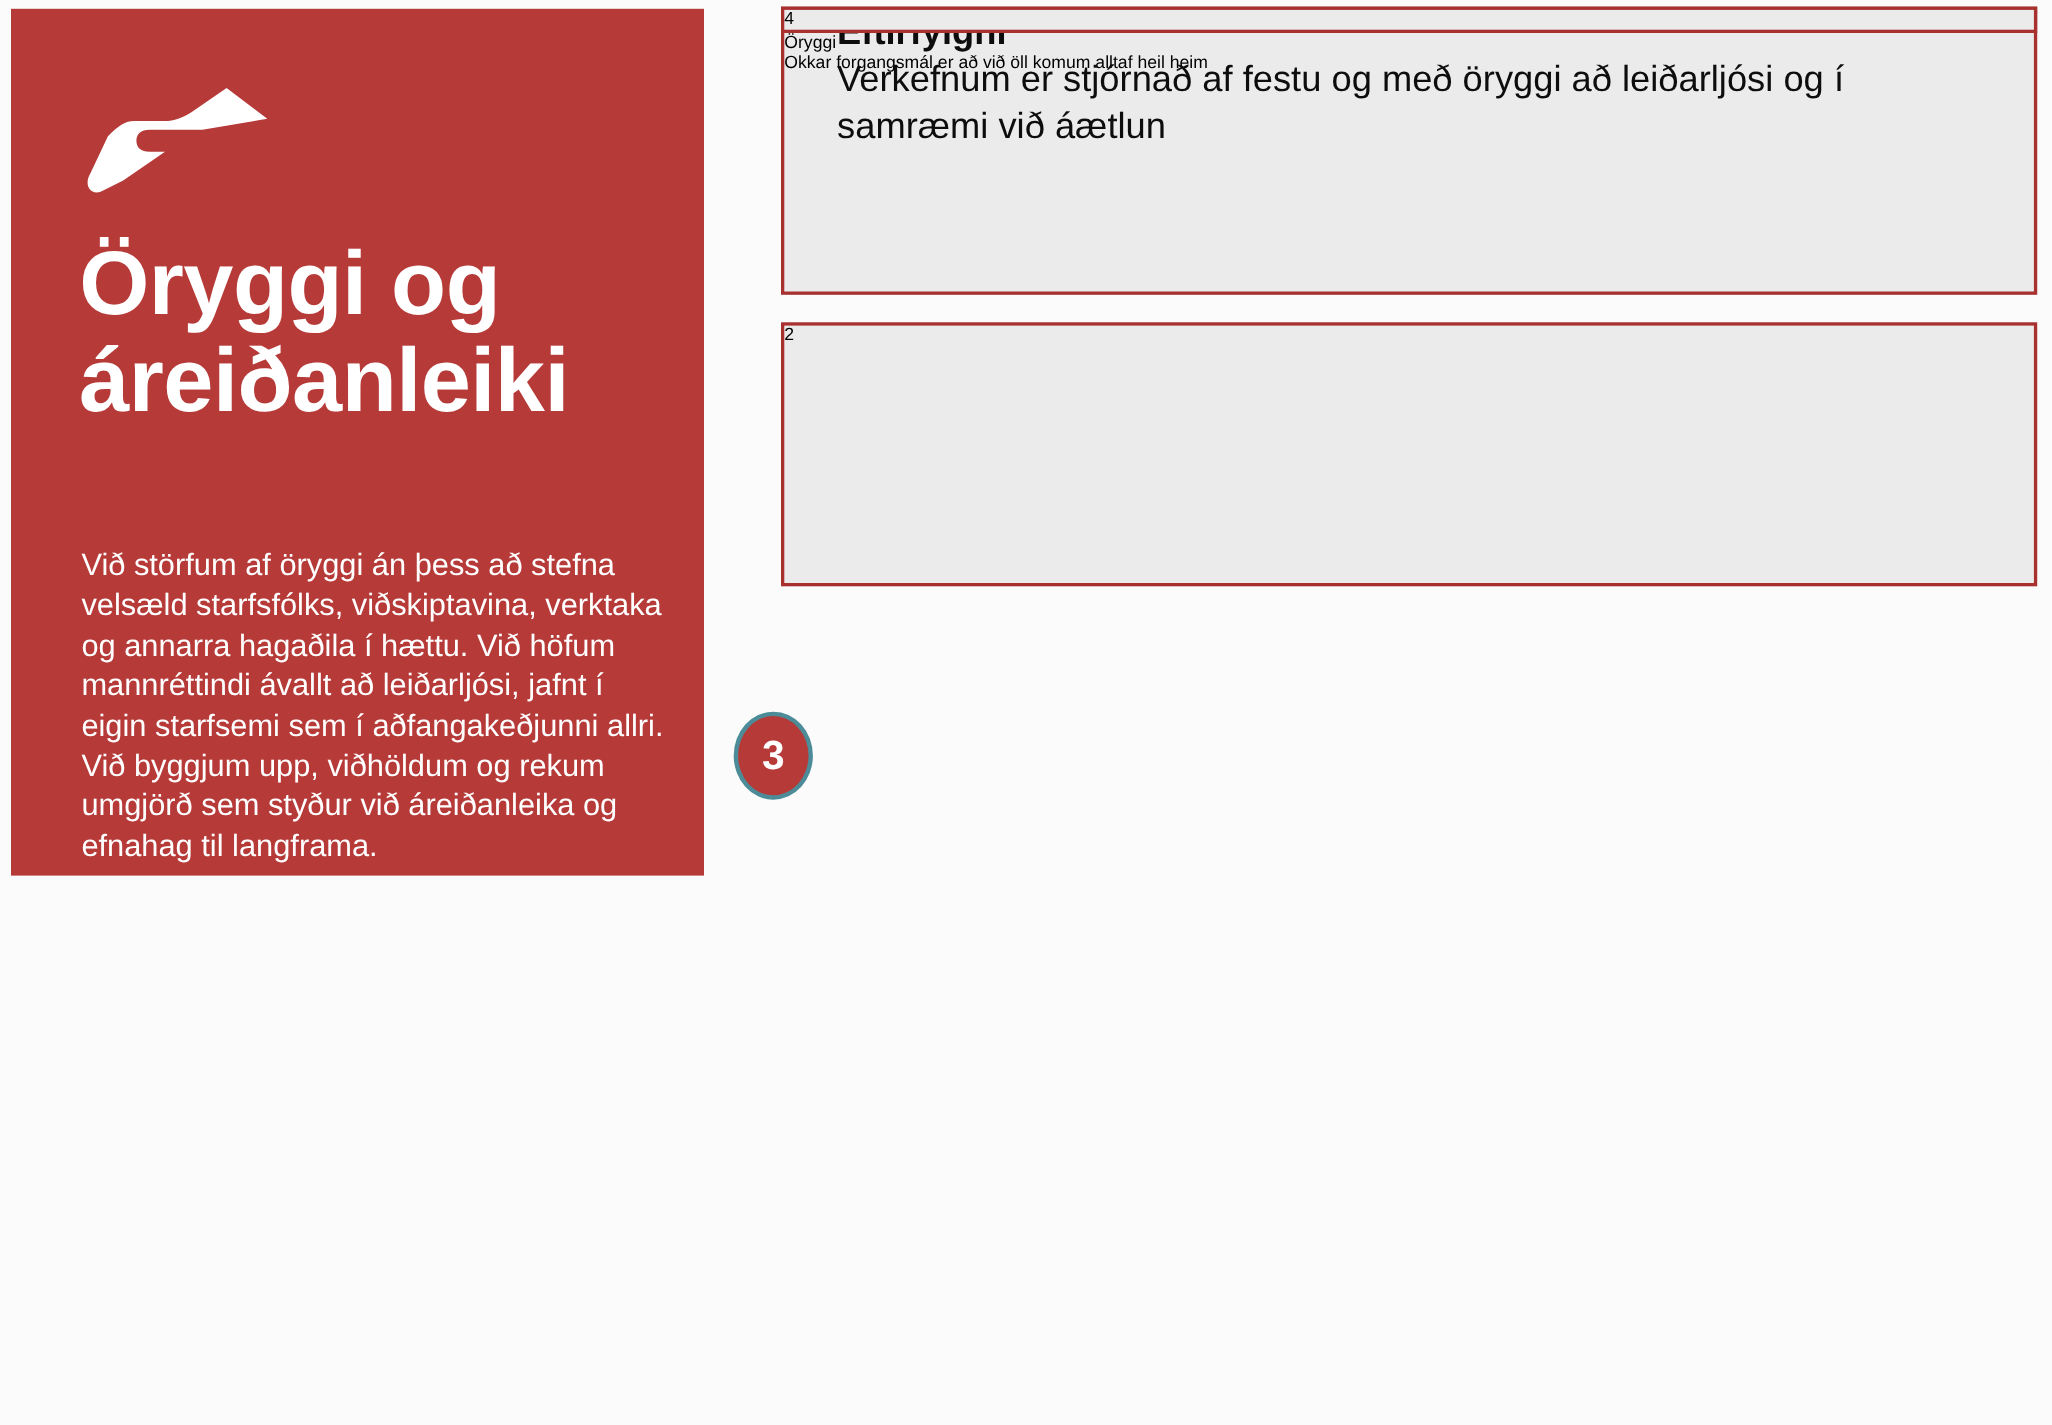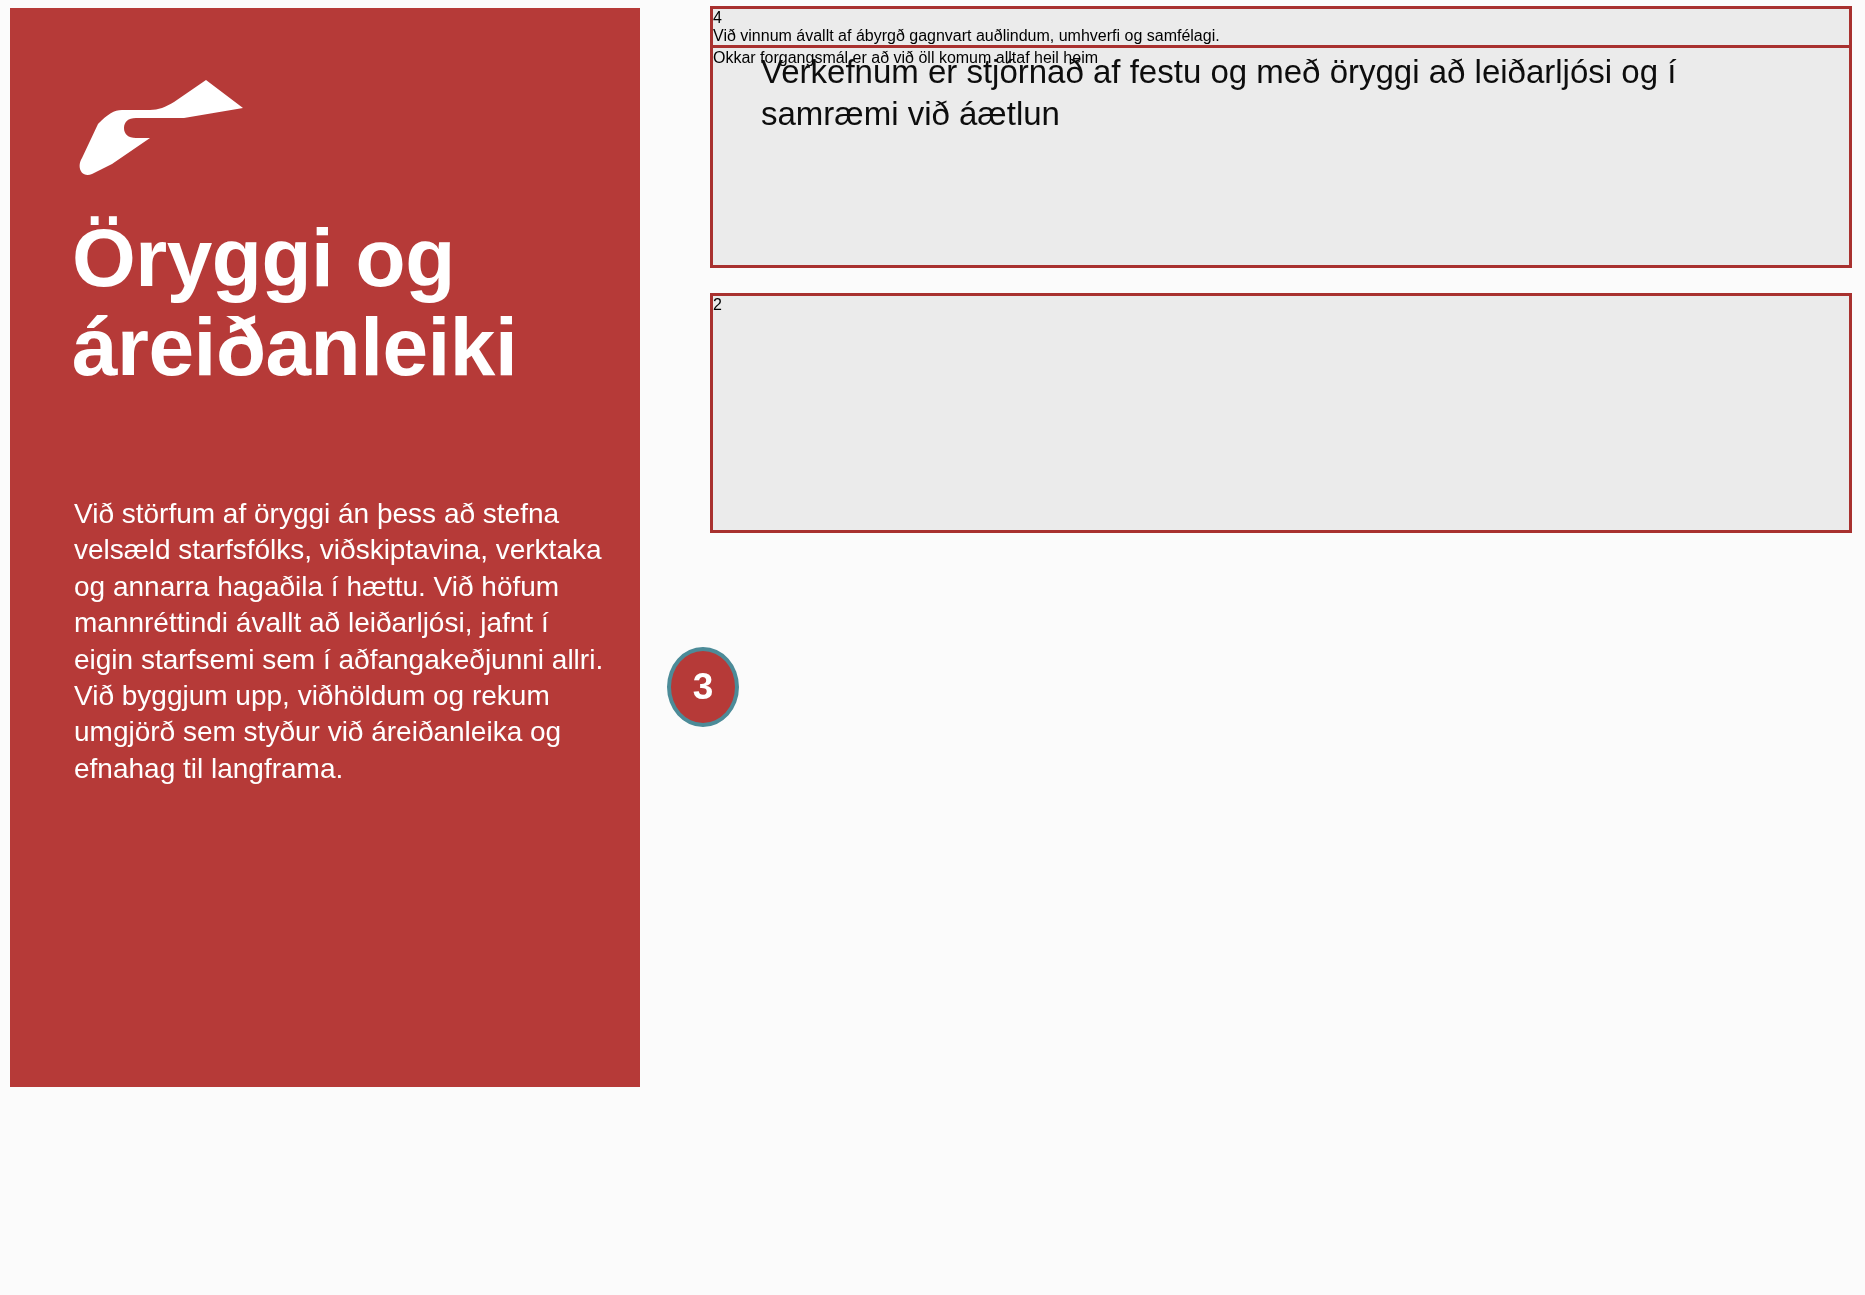--- a/index.html
+++ b/index.html
@@ -17,21 +17,21 @@
     background: #fbfbfb;
     overflow: hidden;
   }
 
   
   .left-panel {
     position: absolute;
     left: 10px;
     top: 8px;
     width: 630px;
-    height: 1079px;
+    height: 788px;
     background: #b63a38;
     box-sizing: border-box;
   }
   .hand-icon {
     position: absolute;
     left: 68px;
     top: 72px;
     width: 165px;
     height: 100px;
   }
@@ -168,18 +168,17 @@
       <div class="badge badge-3">3</div>
       <div class="card-inner">
         <div class="card-title">Eftirfylgni</div>
         <div class="card-text">Verkefnum er stjórnað af festu og með öryggi að leiðarljósi og í samræmi við áætlun</div>
       </div>
     </div>
 
     <div class="card card-4">
       <div class="badge badge-4">4</div>
       <div class="card-inner">
-        <div class="card-text">Við vinnum ávallt af ábyrgð gagnvart auðlindum, umhverfi og samfélagi.</div>
       </div>
     </div>
 
   </div>
 </div>
 
 </body></html>

